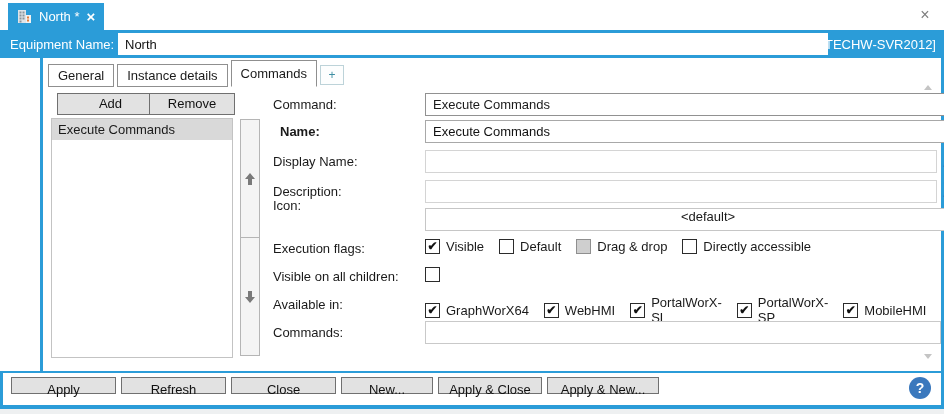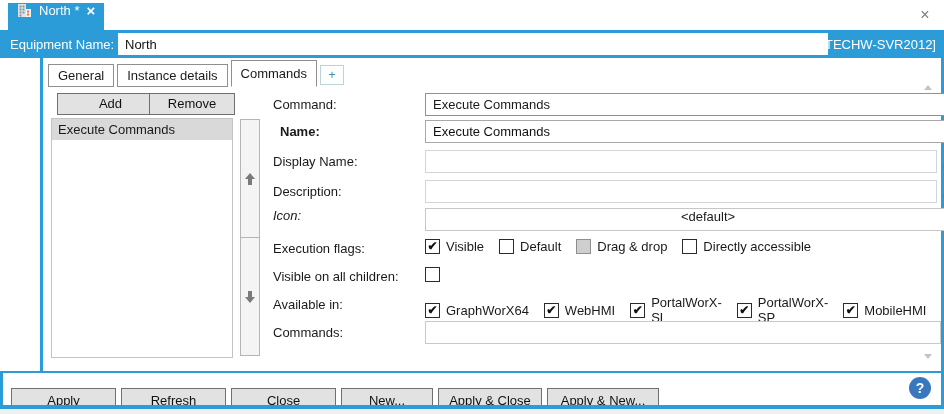--- a/index.html
+++ b/index.html
@@ -5,21 +5,21 @@
   * { margin:0; padding:0; box-sizing:border-box; }
   html,body { background:#eef0f1; }
   body { font-family:"Liberation Sans", sans-serif; font-size:13px; color:#1a1a1a; }
   .app {
     position:relative; width:944px; height:414px; background:#fff; overflow:hidden;
   }
   
   .doc-tab-row { position:absolute; top:0; left:0; right:0; height:30px; background:#fff; }
   .doc-tab {
     position:absolute; left:8px; top:3px; height:27px; min-width:88px;
-    background:#2b9cd8; color:#fff; display:flex; gap:7px; padding:0 9px;
+    background:#2b9cd8; color:#fff; display:flex; align-items:center; gap:7px; padding:0 9px;
   }
   .doc-tab-title { color:#fff; }
   .doc-tab-close { color:#fff; font-weight:bold; font-size:15px; line-height:1; cursor:default; }
   .window-close {
     position:absolute; right:8px; top:5px; width:22px; height:20px; text-align:center;
     color:#7f7f7f; font-size:16px; line-height:20px;
   }
   
   .equip-bar {
     position:absolute; top:30px; left:0; right:0; height:28px; background:#2b9cd8;
@@ -102,21 +102,21 @@
     border-left:4px solid transparent; border-right:4px solid transparent; }
   .scroll-hint.up { top:27px; border-bottom:5px solid #c4c4c4; }
   .scroll-hint.down { bottom:12px; border-top:5px solid #c4c4c4; }
   
   .bottom-strip { position:absolute; left:0; right:0; bottom:0; height:5px; background:#eef0f1; }
   .window-bottom { position:absolute; left:0; right:0; bottom:5px; height:4px; background:#2b9cd8; }
   .footer {
     position:absolute; left:0; right:0; bottom:9px; height:34px; background:#fff;
     border-left:3px solid #2b9cd8; border-right:3px solid #2b9cd8; border-top:2px solid #2b9cd8;
   }
-  .footer .btn { position:absolute; top:4px; height:25px; line-height:23px;margin-top:11px; }
+  .footer .btn { position:absolute; top:4px; height:17px; line-height:23px; }
   .f-apply       { left:8px;   width:105px; }
   .f-refresh     { left:118px; width:105px; }
   .f-close       { left:228px; width:105px; }
   .f-new         { left:338px; width:92px;  }
   .f-applyclose  { left:435px; width:104px; }
   .f-applynew    { left:544px; width:112px; }
   .help-btn {
     position:absolute; right:10px; top:4px; width:22px; height:22px; border-radius:50%;
     background:#3a78bd; color:#fff; font-weight:bold; font-size:14px;
     display:flex; align-items:center; justify-content:center;
@@ -203,21 +203,21 @@
       <input type="text" value="" style="">
     </div>
     <span class="lang-icon" style="left:900px; top:96px;">Aあ</span>
 
     <span class="frm-label" style="top:126px;">Description:</span>
     <div class="txt" style="left:382px; top:122px; width:512px;">
       <input type="text" value="" style="">
     </div>
     <span class="lang-icon" style="left:900px; top:126px;">Aあ</span>
 
-    <span class="frm-label" style="top:150px;font-style:italic;">Icon:</span>
+    <span class="frm-label" style="top:140px;">Icon:</span>
     <div class="dd light" style="left:382px; top:150px; width:536px;flex-direction:column;">
       <span style="padding-left:30px;">&lt;default&gt;</span>
       <span class="dd-arrow"></span>
     </div>
 
     <span class="frm-label" style="top:183px;">Execution flags:</span>
     <div class="cb-row" style="left:382px; top:181px;">
       <span class="cb-item">
         <span class="cb checked">
             <span class="mark">✔</span>

